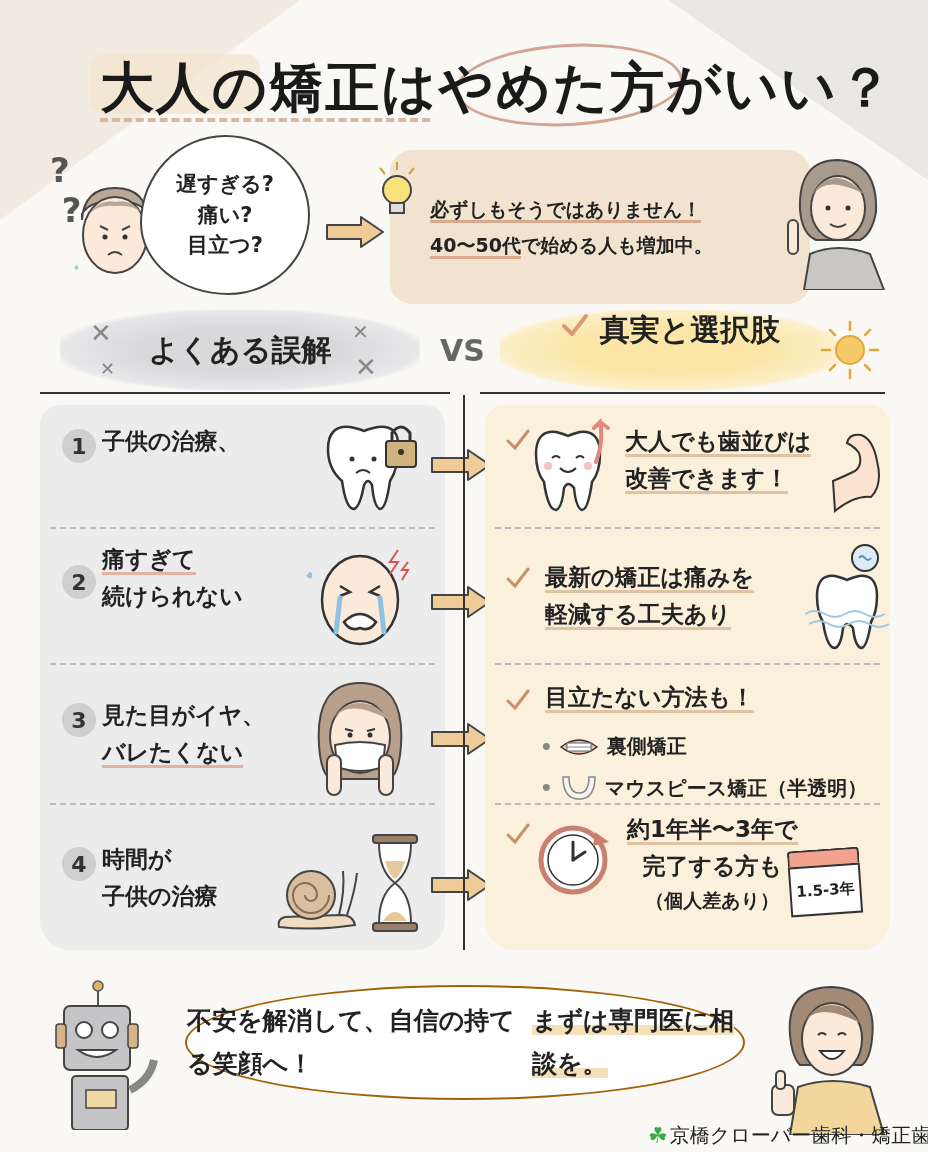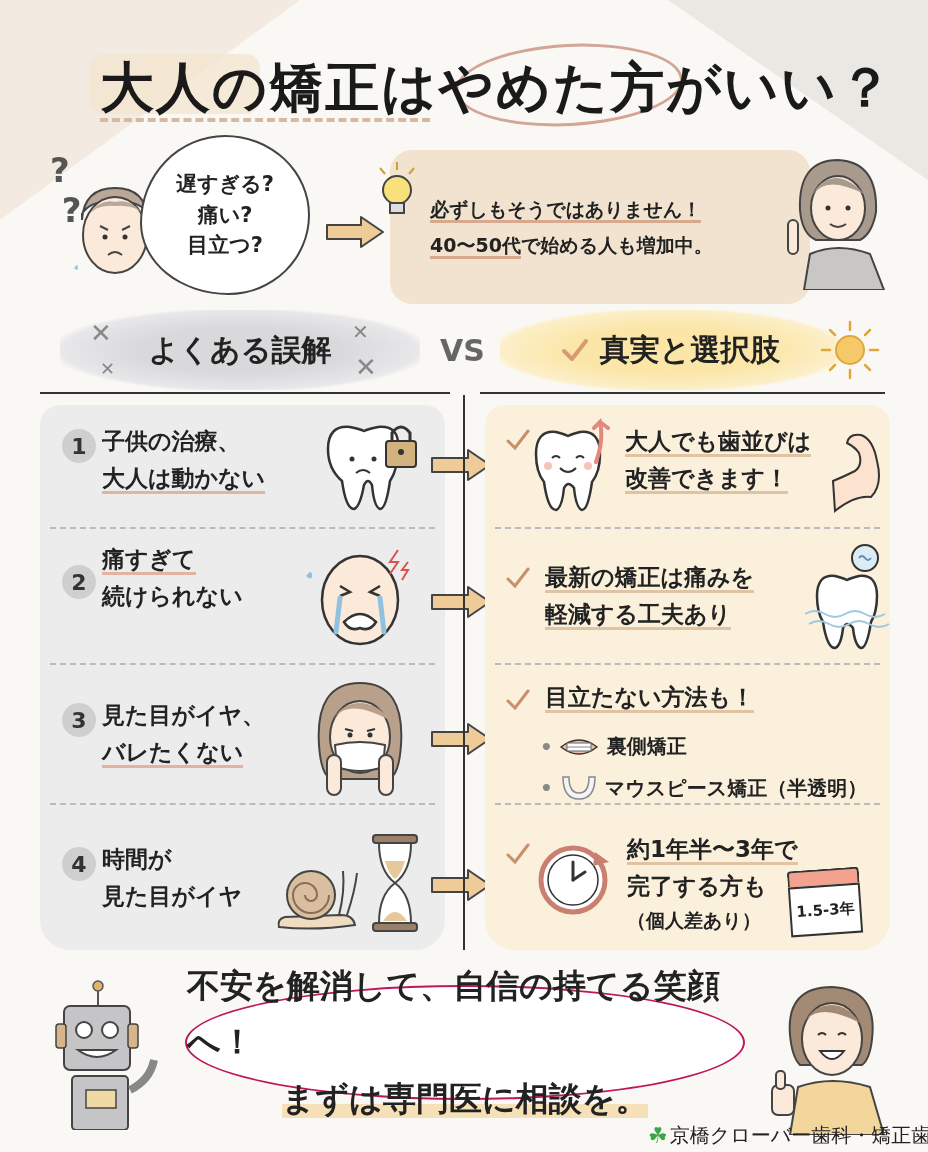--- a/index.html
+++ b/index.html
@@ -57,21 +57,21 @@
   
   .hdr-left {
     position: absolute; left: 60px; top: 310px; width: 360px; height: 80px;
     background: radial-gradient(ellipse at center, #d9d9dc 40%, #e8e8ea 70%, transparent 75%);
     display: flex; align-items: center; justify-content: center;
     font-size: 30px; font-weight: bold;
   }
   .hdr-right {
     position: absolute; left: 500px; top: 310px; width: 340px; height: 80px;
     background: radial-gradient(ellipse at center, #fbe6a7 40%, #fcefc8 70%, transparent 75%);
-    display: flex; align-items: center; justify-content: center;
+    display: flex; align-items: flex-start; justify-content: center;
     font-size: 30px; font-weight: bold;
   }
   .xmark { position: absolute; color: #888; font-size: 26px; font-weight: bold; }
   .vs { position: absolute; left: 440px; top: 333px; font-size: 30px; color: #666; font-weight: bold; }
   .sun { position: absolute; left: 818px; top: 318px; width: 64px; height: 64px; }
   .hdr-line-left { position: absolute; left: 40px; top: 392px; width: 410px; border-top: 2px solid #333; }
   .hdr-line-right { position: absolute; left: 480px; top: 392px; width: 405px; border-top: 2px solid #333; }
   .center-divider { position: absolute; left: 463px; top: 395px; height: 555px; border-left: 2px solid #333; }
 
   
@@ -95,23 +95,23 @@
   .check { position: absolute; width: 26px; height: 26px; }
   .truth-text { position: absolute; font-size: 23px; font-weight: bold; line-height: 1.6; white-space: nowrap; }
   .truth-text .ul { border-bottom: 3px solid #e0c3a2; }
   .truth-sub { position: absolute; font-size: 20px; font-weight: bold; white-space: nowrap; }
   .truth-sub .bullet { color: #888; margin-right: 6px; }
   .note { font-size: 19px; font-weight: bold; }
 
   
   .speech {
     position: absolute; left: 185px; top: 985px; width: 560px; height: 115px;
-    background: #fff; border: 2px solid #be185d; border-radius: 50%;
-    display: flex; flex-direction: column; align-items: center; justify-content: center;
-    font-size: 33px; font-weight: bold; line-height: 1.7;
+    background: #fff; border: 2px solid #a16207; border-radius: 50%;
+    display: flex; align-items: center; justify-content: center;
+    font-size: 25px; font-weight: bold; line-height: 1.7;
   }
   .speech .hl { background: linear-gradient(transparent 65%, #f6e0b8 65%); }
   .robot { position: absolute; left: 50px; top: 980px; width: 120px; height: 150px; }
   .person { position: absolute; left: 760px; top: 975px; width: 130px; height: 160px; }
   .footer-brand {
     position: absolute; left: 648px; top: 1122px; font-size: 20px; color: #222; white-space: nowrap;
     display: flex; align-items: center; gap: 2px;
   }
   .clover { color: #3aa845; font-size: 22px; }
 </style>
@@ -200,21 +200,20 @@
   </svg>
   <div class="hdr-line-left"></div>
   <div class="hdr-line-right"></div>
 
   <div class="col-left">
 
     <div class="row" style="top:0;">
       <div class="num" style="top:24px;">1</div>
       <div class="myth-text" style="top:18px;">
         <div>子供の治療、</div>
-        <div><span class="ul">大人は動かない</span></div>
       </div>
       <svg class="myth-icon" style="left:280px;top:14px;" width="100" height="96" viewBox="0 0 100 96">
         <path d="M8 30 Q8 6 30 8 Q40 10 44 12 Q48 10 58 8 Q80 6 78 30 Q78 50 70 62 Q66 90 60 90 Q54 88 52 66 Q48 58 44 66 Q40 88 34 90 Q26 90 22 62 Q8 50 8 30 Z" fill="#fff" stroke="#333" stroke-width="2.5"></path>
         <circle cx="32" cy="40" r="2.5" fill="#333"></circle>
           <circle cx="54" cy="40" r="2.5" fill="#333"></circle>
         <path d="M36 54 Q43 48 50 54" fill="none" stroke="#333" stroke-width="2"></path>
         <rect x="66" y="22" width="30" height="26" rx="3" fill="#d2b27c" stroke="#333" stroke-width="2"></rect>
         <path d="M72 22 V14 Q81 2 90 14 V22" fill="none" stroke="#333" stroke-width="3"></path>
         <circle cx="81" cy="33" r="3" fill="#333"></circle>
       </svg>
@@ -259,21 +258,21 @@
         <rect x="22" y="80" width="14" height="40" rx="7" fill="#fbe9d9" stroke="#444" stroke-width="2"></rect>
         <rect x="74" y="80" width="14" height="40" rx="7" fill="#fbe9d9" stroke="#444" stroke-width="2"></rect>
       </svg>
     </div>
     <div class="row-sep" style="top:398px;"></div>
 
     <div class="row" style="top:408px;">
       <div class="num" style="top:34px;">4</div>
       <div class="myth-text" style="top:28px;">
         <div>時間が</div>
-        <div>見た目がイヤ</div>
+        <div>子供の治療</div>
       </div>
       <svg class="myth-icon" style="left:235px;top:18px;" width="150" height="105" viewBox="0 0 150 105">
         <path d="M4 96 Q40 100 80 94 Q78 84 66 84 L10 86 Q2 88 4 96 Z" fill="#f0dcc0" stroke="#444" stroke-width="2"></path>
         <circle cx="36" cy="64" r="24" fill="#d9bfa0" stroke="#444" stroke-width="2"></circle>
         <path d="M36 64 m-6 0 a6 6 0 1 0 12 0 a12 12 0 1 0 -24 0 a18 18 0 1 0 36 0" fill="none" stroke="#8a6e52" stroke-width="2"></path>
         <path d="M64 84 Q70 60 68 40" fill="none" stroke="#444" stroke-width="2"></path>
         <path d="M72 84 Q80 60 82 42" fill="none" stroke="#444" stroke-width="2"></path>
         <rect x="98" y="4" width="44" height="8" rx="3" fill="#9a8068" stroke="#444" stroke-width="2"></rect>
         <rect x="98" y="92" width="44" height="8" rx="3" fill="#9a8068" stroke="#444" stroke-width="2"></rect>
         <path d="M104 12 Q104 40 120 52 Q104 64 104 92 L136 92 Q136 64 120 52 Q136 40 136 12 Z" fill="#fff" stroke="#444" stroke-width="2"></path>
@@ -358,21 +357,21 @@
       <div class="truth-sub" style="left:55px;top:100px;display:flex;align-items:center;">
         <span class="bullet">•</span>
         <svg width="40" height="30" viewBox="0 0 40 30" style="margin-right:6px">
           <path d="M4 4 Q4 26 20 26 Q36 26 36 4 L30 4 Q30 20 20 20 Q10 20 10 4 Z" fill="#f4f4f4" stroke="#888" stroke-width="1.5"></path>
         </svg>
         <span>マウスピース矯正（半透明）</span>
       </div>
     </div>
     <div class="row-sep" style="top:398px;"></div>
 
-    <div class="row" style="top:408px;">
+    <div class="row" style="top:388px;text-align:center;">
       <svg class="check" style="left:20px;top:28px;" viewBox="0 0 26 26">
         <path d="M3 14 L10 21 L23 4" fill="none" stroke="#c98e6a" stroke-width="3" stroke-linecap="round"></path>
       </svg>
       <svg style="position:absolute;left:50px;top:25px;" width="80" height="80" viewBox="0 0 80 80">
         <circle cx="38" cy="42" r="32" fill="#fff" stroke="#c98070" stroke-width="5"></circle>
         <circle cx="38" cy="42" r="25" fill="#fff" stroke="#333" stroke-width="1.5"></circle>
         <line x1="38" y1="42" x2="38" y2="24" stroke="#333" stroke-width="3" stroke-linecap="round"></line>
         <line x1="38" y1="42" x2="50" y2="34" stroke="#333" stroke-width="3" stroke-linecap="round"></line>
         <path d="M60 14 L74 24 L58 28 Z" fill="#c98070"></path>
       </svg>

